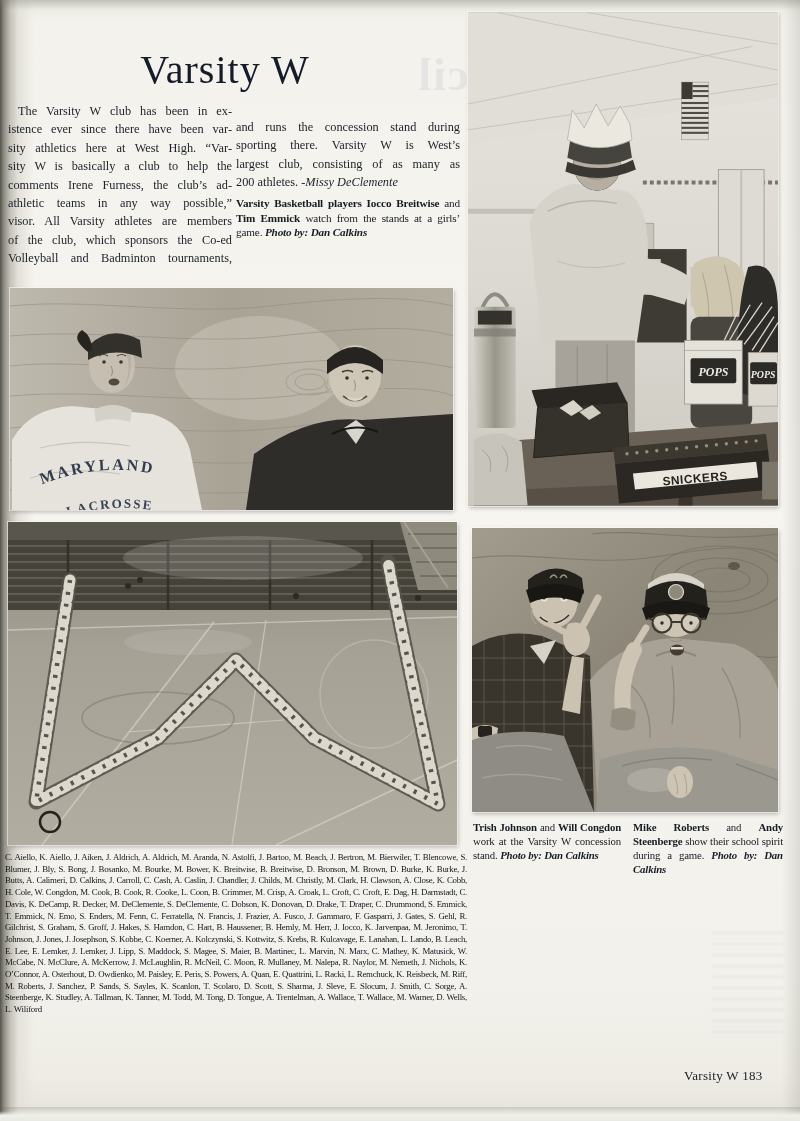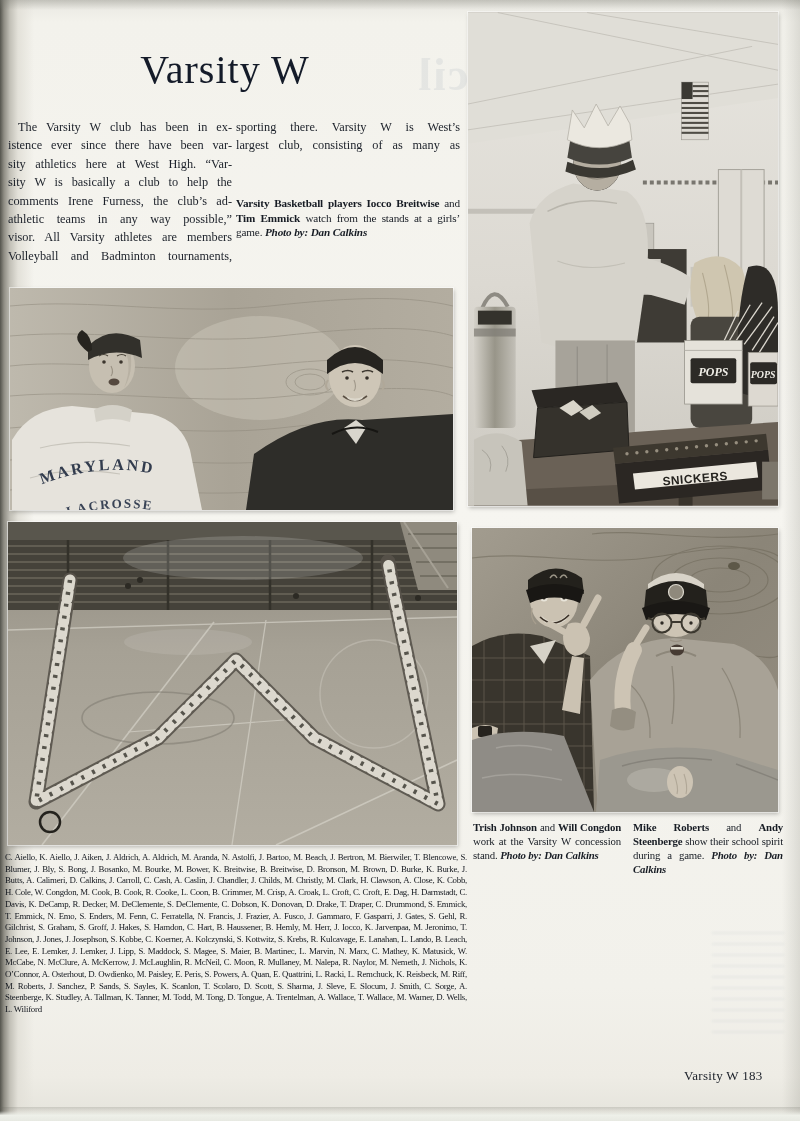--- a/index.html
+++ b/index.html
@@ -18,21 +18,21 @@
     background:linear-gradient(180deg,rgba(100,100,92,.22) 0,rgba(100,100,92,.05) 4px,#eef0e9 60%,#e7e9e2 100%);}
   .ghost-ncil{position:absolute;left:346px;top:48px;width:150px;height:62px;
     font-size:46px;color:#93a0b0;opacity:.15;transform:scaleX(-1);letter-spacing:2px;
     font-weight:bold;}
   .ghost-par{position:absolute;left:712px;top:932px;width:72px;height:108px;opacity:.5;
     background:repeating-linear-gradient(180deg,rgba(95,115,145,.14) 0 2px,rgba(95,115,145,0) 2px 11px);
     filter:blur(1px);}
   .title{position:absolute;left:96px;top:46px;width:258px;text-align:center;
     font-size:40px;letter-spacing:1px;color:#141b29;}
   .col{position:absolute;width:224px;font-size:12.3px;line-height:18.4px;color:#1b2029;}
-  #col1{left:8px;top:118px;}
+  #col1{left:8px;top:102px;}
   #col2{left:236px;top:118px;}
   .jl{text-align:justify;text-align-last:justify;white-space:normal;}
   .ind{text-indent:10px;}
   .lastline{text-align:left;}
   .byline{font-style:italic;}
   .cap{position:absolute;font-size:10.8px;line-height:14px;text-align:justify;color:#171c24;letter-spacing:-.15px;}
   #cap-top{left:236px;top:196px;width:224px;font-size:11.2px;line-height:14.6px;}
   #cap-bl{left:473px;top:820px;width:148px;}
   #cap-br{left:633px;top:820px;width:150px;}
   .cap b{font-weight:bold;}
@@ -60,26 +60,29 @@
   <div class="title">Varsity W</div>
 
   <div class="col" id="col1">
     <div class="jl ind">The Varsity W club has been in ex-</div>
     <div class="jl">istence ever since there have been var-</div>
     <div class="jl">sity athletics here at West High. “Var-</div>
     <div class="jl">sity W is basically a club to help the</div>
     <div class="jl">comments Irene Furness, the club’s ad-</div>
     <div class="jl">athletic teams in any way possible,”</div>
     <div class="jl">visor. All Varsity athletes are members</div>
+    <div class="jl">of the club, which sponsors the Co-ed</div>
     <div class="jl">Volleyball and Badminton tournaments,</div>
   </div>
 
   <div class="col" id="col2">
+    <div class="jl">and runs the concession stand during</div>
     <div class="jl">sporting there. Varsity W is West’s</div>
     <div class="jl">largest club, consisting of as many as</div>
+    <div class="lastline"><span>200 athletes. </span><span class="byline">-Missy DeClemente</span></div>
   </div>
 
   <div class="cap" id="cap-top">
     <b>Varsity Basketball players </b><b>Iocco Breitwise</b><span> and </span><b>Tim Emmick</b><span> watch from the stands at a girls’ game. </span><span class="credit">Photo by: Dan Calkins</span>
   </div>
 
   <div class="photo" style="left:468px;top:12px;width:310px;height:494px;">
     <svg width="310" height="494" viewBox="0 0 312 496" xmlns="http://www.w3.org/2000/svg">
       <defs>
         <linearGradient id="wallG" x1="0" y1="0" x2="0" y2="1">

